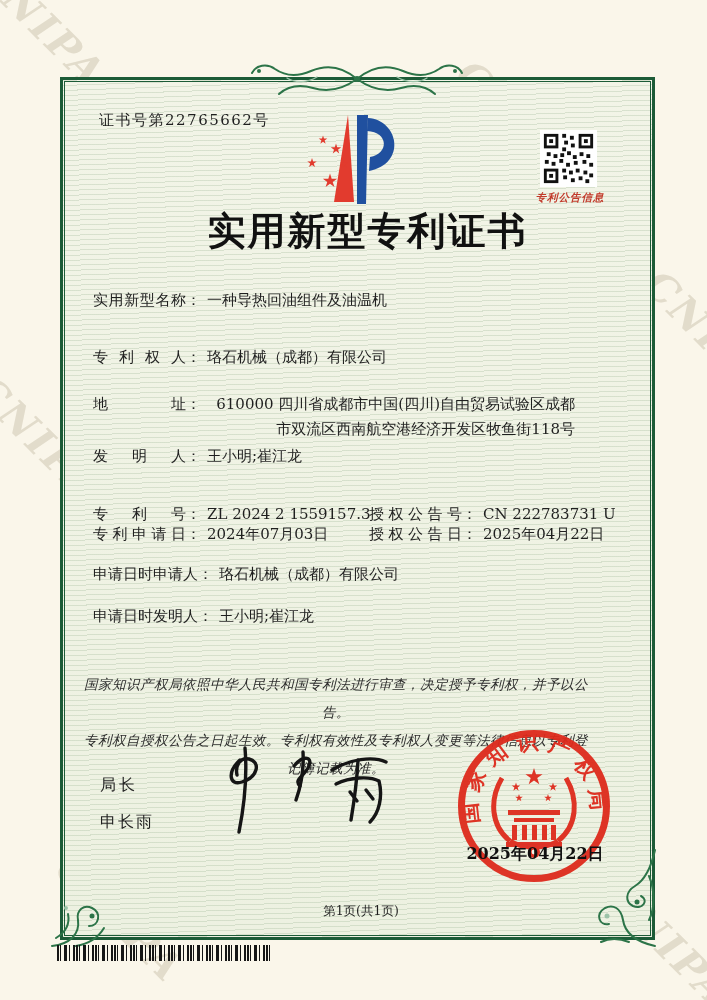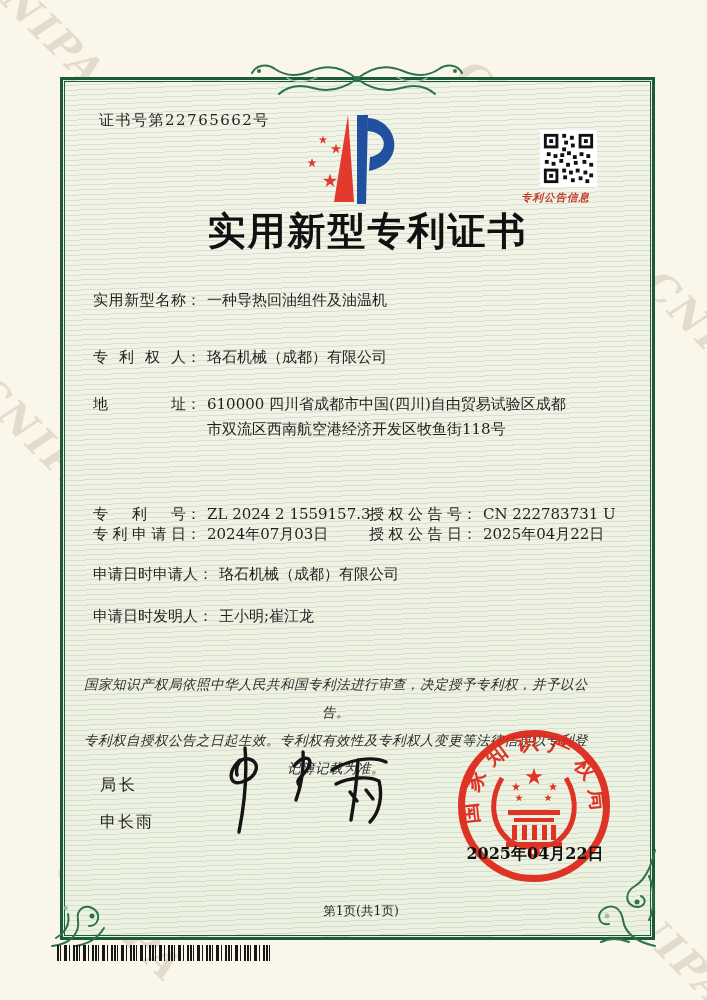--- a/index.html
+++ b/index.html
@@ -40,33 +40,33 @@
   .frame::before {
     content:""; position:absolute; inset:1px;
     border:1px solid #1c5b37;
   }
   .orn { position:absolute; z-index:4; pointer-events:none; }
   
   .layer { position:absolute; inset:0; z-index:5; }
   .cert-no { position:absolute; left:99px; top:111px; font-size:15px; letter-spacing:1.5px; }
   .logo { position:absolute; left:299px; top:112px; }
   .qr { position:absolute; left:540px; top:130px; background:#fff; padding:1px; }
-  .qr-label { position:absolute; left:521px; top:191px; width:98px; text-align:left;
+  .qr-label { position:absolute; left:521px; top:191px; width:98px; text-align:center;
               font-size:10.5px; font-style:italic; letter-spacing:1px; color:#c23a2b; font-weight:bold; }
   .title { position:absolute; left:60px; top:206px; width:595px; text-align:center;
            font-size:38px; font-weight:bold; letter-spacing:2px; color:#111;padding-left:20px; }
   
   .row { position:absolute; left:93px; width:540px; font-size:15px; line-height:25px; }
   .r1{top:288px;} .r2{top:345px;} .r3{top:392px;} .r4{top:444px;}
   .r5{top:482px;margin-top:20px;} .r6{top:522px;} .r7{top:562px;} .r8{top:604px;}
   .flabel { display:inline-block; width:93px; text-align:justify; text-align-last:justify; vertical-align:top; }
   .flabel-wide { display:inline-block; vertical-align:top;text-align:center; }
   .colon { display:inline-block; vertical-align:top; margin-right:6px; }
   .fvalue { display:inline-block; vertical-align:top; }
-  .fvalue-wrap { width:368px; }
+  .fvalue-wrap { width:368px;text-align:right; }
   .pair-right { position:absolute; left:276px; top:0; white-space:nowrap; }
   
   .statement { position:absolute; left:80px; top:670px; width:512px; text-align:center;
                font-size:13.5px; font-style:italic; line-height:28px; color:#2b2b2b; letter-spacing:.5px; }
   
   .director-title { position:absolute; left:100px; top:775px; font-size:16px; letter-spacing:3px;
                     font-family:"DejaVu Sans","Liberation Sans",sans-serif; }
   .director-name  { position:absolute; left:100px; top:812px; font-size:16px; letter-spacing:2px;
                     font-family:"DejaVu Sans","Liberation Sans",sans-serif; }
   .signature { position:absolute; left:210px; top:740px; }
@@ -209,20 +209,23 @@
   </div>
 
   <div class="row r2">
     <span class="flabel">专利权人</span><span class="colon">：</span><span class="fvalue">珞石机械（成都）有限公司</span>
   </div>
 
   <div class="row r3">
     <span class="flabel">地址</span><span class="colon">：</span><span class="fvalue fvalue-wrap">610000 四川省成都市中国(四川)自由贸易试验区成都市双流区西南航空港经济开发区牧鱼街118号</span>
   </div>
 
+  <div class="row r4">
+    <span class="flabel">发明人</span><span class="colon">：</span><span class="fvalue">王小明;崔江龙</span>
+  </div>
 
   <div class="row r5">
     <span class="flabel">专利号</span><span class="colon">：</span><span class="fvalue">ZL 2024 2 1559157.3</span>
     <span class="pair-right">
       <span class="flabel">授权公告号</span><span class="colon">：</span><span class="fvalue">CN 222783731 U</span>
     </span>
   </div>
 
   <div class="row r6">
     <span class="flabel">专利申请日</span><span class="colon">：</span><span class="fvalue">2024年07月03日</span>

